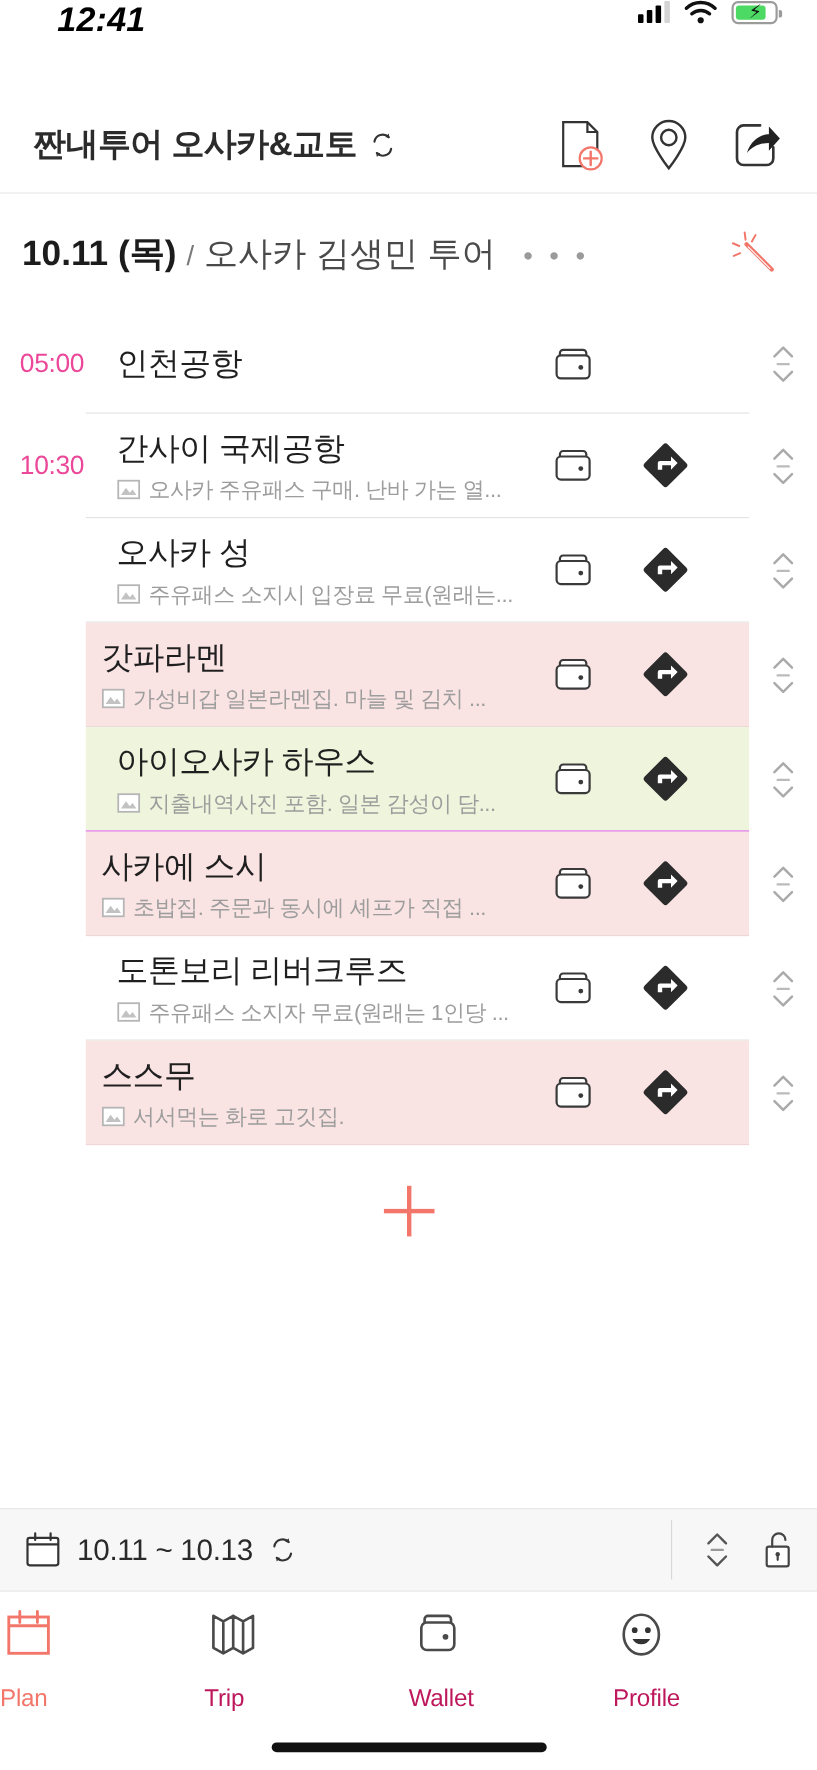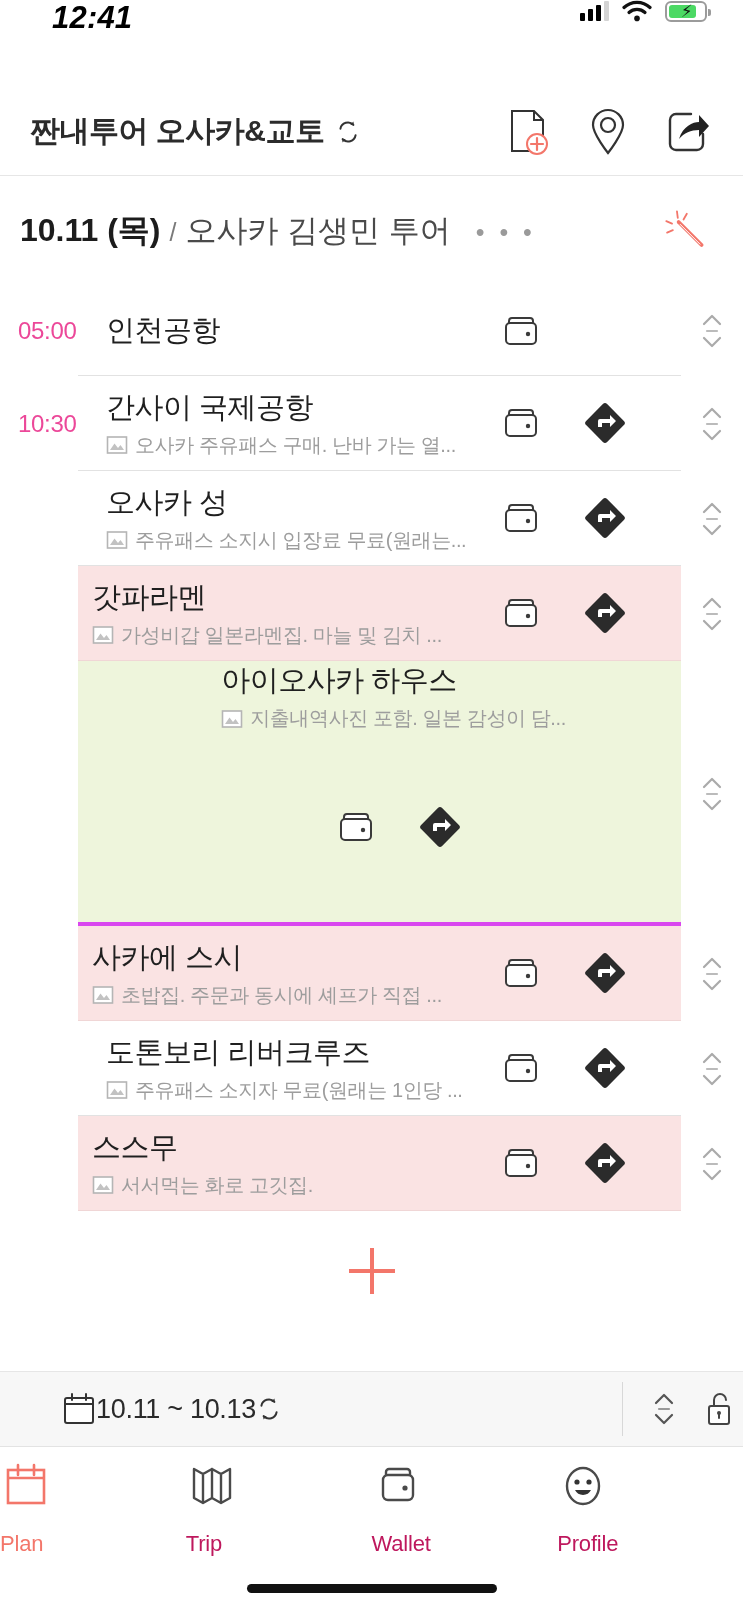--- a/index.html
+++ b/index.html
@@ -49,35 +49,35 @@
   .row .body { flex:1 1 auto; display:flex; align-items:center; padding:0 0 0 28px; min-width:0; border-bottom:1px solid #e2e2e2; }
   .row .texts { flex:1 1 auto; min-width:0; display:flex; flex-direction:column; justify-content:center; gap:4px; }
   .row .place { font-size:29px; color:#1f1f1f; white-space:nowrap; overflow:hidden; text-overflow:ellipsis; letter-spacing:-0.5px; }
   .row .desc { font-size:20px; color:#9d9d9d; display:flex; align-items:center; gap:7px; white-space:nowrap; overflow:hidden; letter-spacing:-0.4px; }
   .row .acts { flex:0 0 190px; display:flex; align-items:center; gap:40px; padding-left:10px; }
   .row .handle { flex:0 0 62px; display:flex; align-items:center; justify-content:center; }
   .row.pink .body, .row.pink .time-bg { background:#fae3e3; }
   .row.green .body, .row.green .time-bg { background:#eef5dc; }
   .row.pink, .row.green { background:transparent; }
   .row.pink .body { border-bottom:1px solid #f0d6d6;padding-left:14px; }
-  .row.green .body { border-bottom:4px solid #d946ef;flex-direction:column; }
+  .row.green .body { border-bottom:1px solid #d946ef; }
 
   
   .add-row { flex:0 0 120px; display:flex; align-items:center; justify-content:center; }
   .plus { position:relative; width:46px; height:46px; }
   .plus::before, .plus::after { content:""; position:absolute; background:#f3766a; }
   .plus::before { left:50%; top:0; width:4px; height:100%; transform:translateX(-50%); }
   .plus::after { top:50%; left:0; height:4px; width:100%; transform:translateY(-50%); }
 
   .spacer { flex:1 1 auto; }
 
   
   .toolbar { flex:0 0 76px; background:#f7f7f7; border-top:1px solid #e6e6e6; border-bottom:1px solid #e3e3e3;
              display:flex; align-items:center; }
-  .tb-left { flex:0 0 auto; display:flex; align-items:center; padding-left:22px;margin-left:40px; }
+  .tb-left { flex:0 0 auto; display:flex; align-items:center; gap:14px; padding-left:22px; }
   .tb-date { font-size:27px; color:#2a2a2a; letter-spacing:-0.3px; }
   .tb-div { width:1px; height:54px; background:#d8d8d8; margin-left:340px; }
   .tb-right { display:flex; align-items:center; gap:26px; padding-left:28px; }
 
   
   .tabbar { flex:0 0 120px; background:#fff; display:flex; align-items:flex-start; padding-top:14px; }
   .tab { flex:1 1 0; display:flex; flex-direction:column; gap:20px; }
   .tab .lbl { font-size:22px; color:#be185d; letter-spacing:-0.2px; }
   .tab.active .lbl { color:#f3766a; }
 

